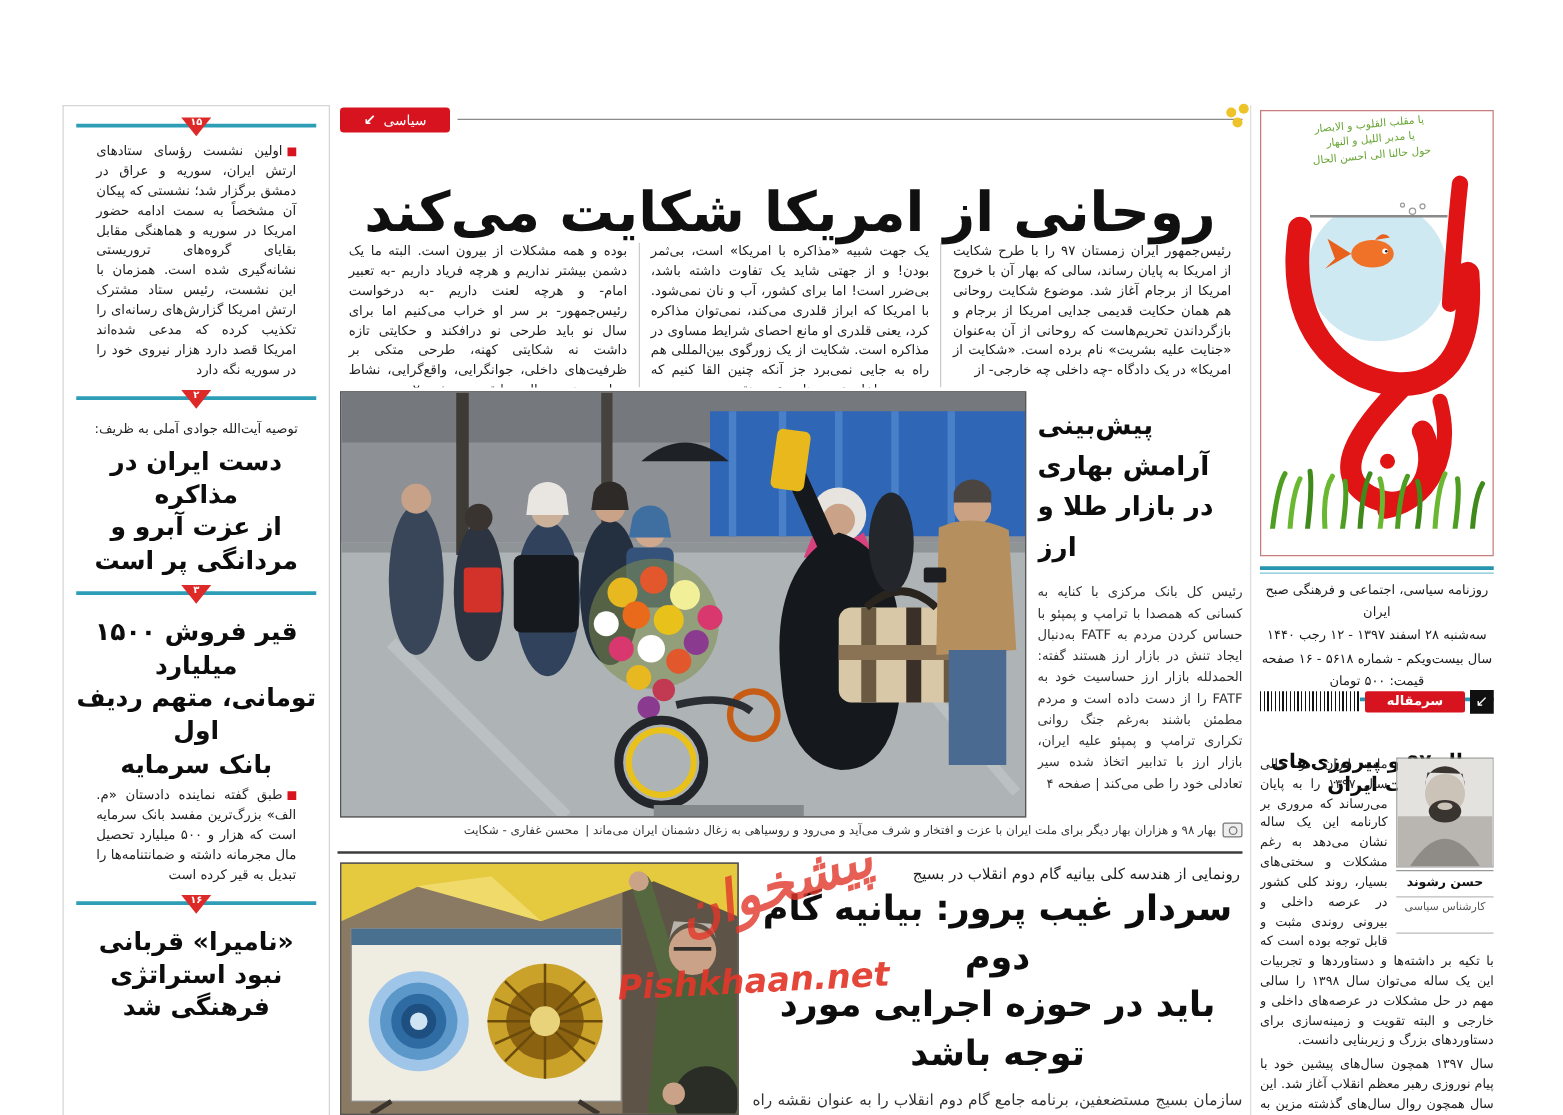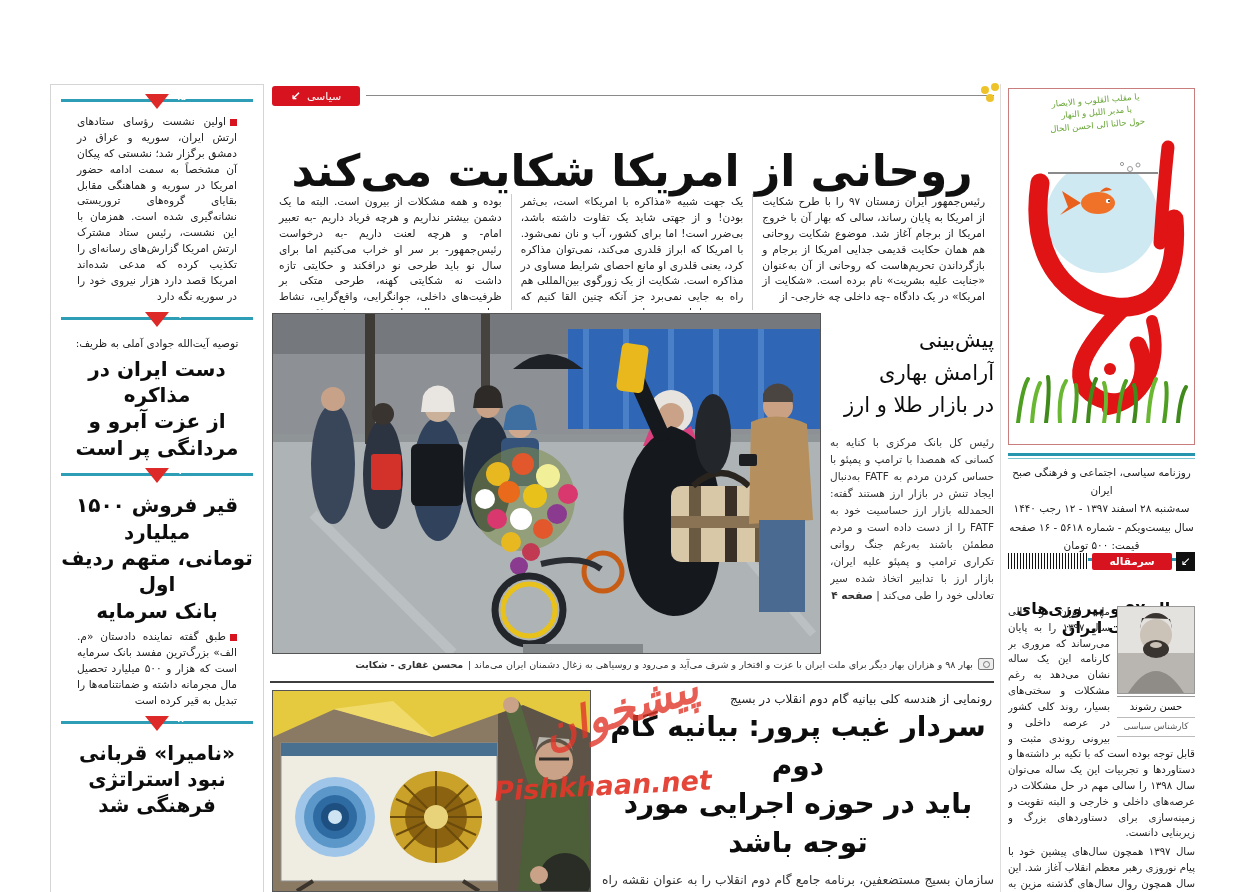--- a/index.html
+++ b/index.html
@@ -1,49 +1,49 @@
 <!DOCTYPE html>
 <html lang="fa"><head>
 <meta charset="utf-8">
 <style>
   html,body{margin:0;padding:0;background:#fff;}
   .page{position:relative;width:1250px;height:892px;background:#ffffff;
         font-family:"DejaVu Sans",sans-serif;overflow:hidden;direction:rtl;color:#222;}
   
   .pre{white-space:pre-line;}
-  .bold{font-weight:bold;}
+  .bold{font-weight:normal;}
   .bullet{display:inline-block;width:7px;height:7px;background:#d6131e;margin-left:4px;vertical-align:middle;}
   .vsep{position:absolute;width:1px;background:#ddd;}
   
   .sidebar{position:absolute;left:50px;top:84px;width:214px;height:808px;border:1px solid #d5d5d5;
            border-bottom:none;box-sizing:border-box;padding:2px 10px;overflow:hidden;background:#fff;}
   .marker{position:relative;height:19px;margin:5px 0 3px 0;}
   .marker .mline{position:absolute;top:7px;left:0;right:0;height:3px;background:#2e9db6;}
   .marker .tri{position:absolute;top:2px;left:50%;transform:translateX(-50%);width:0;height:0;
                border-left:12px solid transparent;border-right:12px solid transparent;border-top:15px solid #dd2a28;}
-  .marker .num{position:absolute;top:1px;left:50%;transform:translateX(-50%);color:#fff;font-size:8px;font-weight:bold;z-index:2;margin-left:24px;}
+  .marker .num{position:absolute;top:1px;left:50%;transform:translateX(-50%);color:#fff;font-size:8px;font-weight:bold;z-index:2;}
   .sb-title{font-weight:bold;text-align:center;font-size:20px;line-height:1.32;color:#0d0d0d;margin:7px 0 5px;}
   .sb-kicker{text-align:center;font-size:10.5px;color:#222;margin:8px 0 2px;}
   .sb-body{font-size:10.6px;line-height:1.5;text-align:justify;color:#222;margin:2px 16px 4px;}
   
   .top-rule{position:absolute;left:366px;top:95px;width:628px;height:1px;background:#8a8a8a;}
   .lead-tag{position:absolute;left:272px;top:86px;width:88px;height:20px;background:#d6131e;border-radius:3px;
             color:#fff;display:flex;direction:ltr;align-items:center;justify-content:center;gap:6px;font-size:11px;}
   .tag-arrow{font-size:12px;font-weight:bold;line-height:1;}
   .headline{position:absolute;left:270px;top:101px;width:724px;text-align:center;
             font-size:44px;font-weight:bold;color:#101010;letter-spacing:-1px;margin-top:44px;}
   .lead-cols{position:absolute;left:270px;top:194px;width:724px;height:116px;display:flex;overflow:hidden;}
   .lead-col{flex:1;padding:0 9px;font-size:10.6px;line-height:1.5;text-align:justify;color:#222;}
   .lead-col.rule{border-left:1px solid #ccc;}
   
   .main-photo{position:absolute;left:272px;top:313px;width:549px;height:341px;border:1px solid #555;
               box-sizing:border-box;overflow:hidden;background:#9aa0a4;}
   
   .gold{position:absolute;left:830px;top:320px;width:164px;height:334px;overflow:hidden;}
-  .gold h3{font-size:21px;font-weight:normal;text-align:right;line-height:1.55;margin:4px 0 12px;color:#0d0d0d;}
+  .gold h3{font-size:21px;font-weight:bold;text-align:left;line-height:1.55;margin:4px 0 12px;color:#0d0d0d;}
   .gold p{font-size:10.5px;line-height:1.62;text-align:justify;color:#333;margin:0;}
   
   .caption{position:absolute;left:270px;top:658px;width:724px;display:flex;direction:rtl;align-items:center;
            gap:5px;font-size:9.5px;color:#333;}
   .cam{width:14px;height:10px;border:1px solid #777;border-radius:2px;position:relative;background:#eee;flex:0 0 auto;}
   .cam::after{content:"";position:absolute;left:4px;top:2px;width:5px;height:5px;border:1px solid #777;border-radius:50%;}
   .hrule{position:absolute;left:270px;top:681px;width:724px;height:2px;background:#3d3d3d;}
   
   .bottom-photo{position:absolute;left:272px;top:690px;width:319px;height:202px;border:1px solid #555;
                 box-sizing:border-box;overflow:hidden;background:#7a6a55;}
@@ -73,23 +73,23 @@
   .ed-label{width:80px;height:17px;background:#d6131e;color:#fff;font-size:10.5px;font-weight:bold;
             display:flex;align-items:center;justify-content:center;border-radius:2px;}
   .ed-mark{width:19px;height:19px;background:#101010;color:#fff;font-size:12px;display:flex;
            align-items:center;justify-content:center;}
   .ed-title{position:absolute;left:1008px;top:578px;width:187px;text-align:center;font-weight:bold;
             font-size:16px;color:#0d0d0d;}
   .ed-body{position:absolute;left:1008px;top:604px;width:187px;height:288px;overflow:hidden;
            font-size:10.2px;line-height:1.55;text-align:justify;color:#222;}
   .ed-photo{float:right;width:78px;margin:2px 0 4px 7px;text-align:center;}
   .ed-photo svg{border:1px solid #999;display:block;}
-  .ed-name{font-size:10px;font-weight:normal;border-top:1px solid #999;border-bottom:1px solid #bbb;
+  .ed-name{font-size:10px;font-weight:bold;border-top:1px solid #999;border-bottom:1px solid #bbb;
            padding:2px 0;margin-top:2px;color:#111;}
-  .ed-role{font-size:8.8px;color:#555;padding-top:2px;border-bottom:1px solid #bbb;padding-bottom:3px;}
+  .ed-role{font-size:8.8px;color:#555;padding-top:2px;border-bottom:1px solid #bbb;padding-bottom:13px;}
   .ed-body p{margin:0 0 3px;}
 </style>
 </head>
 <body>
 
 <div class="page">
 
   <aside class="sidebar">
 
     <div class="marker">

